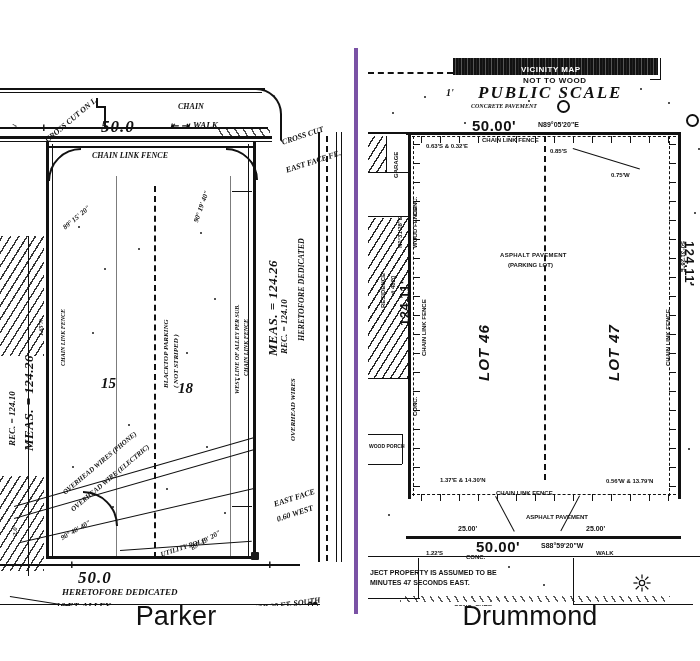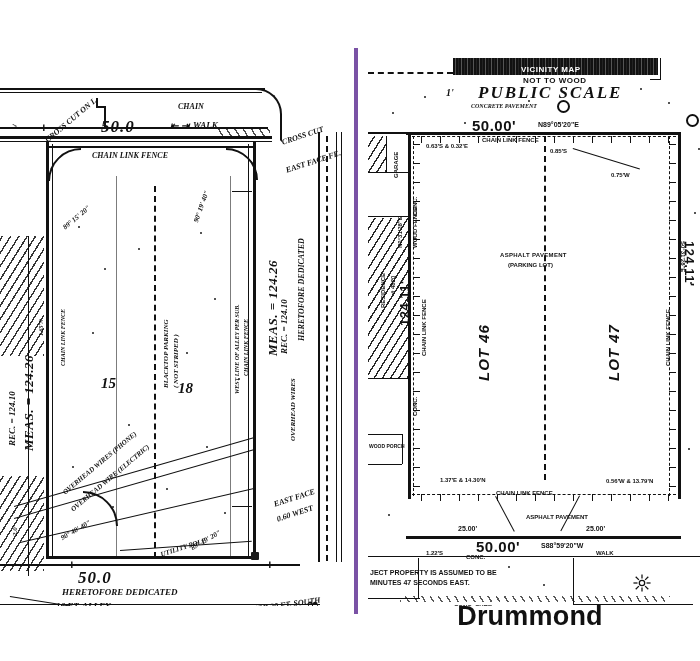--- a/index.html
+++ b/index.html
@@ -20,21 +20,21 @@
   #panel-parker{left:0px;top:36px;width:352px;height:570px;}
   #panel-drummond{left:368px;top:36px;width:340px;height:570px;}
 
   
   .caption{
     position:absolute;text-align:center;font-size:27px;
     font-family:"Liberation Sans",sans-serif;color:#111;letter-spacing:.2px;
     font-weight:400;
   }
   #caption-parker{left:0px;top:601px;width:352px;}
-  #caption-drummond{left:360px;top:601px;width:340px;font-weight:bold;}
+  #caption-drummond{left:360px;top:601px;width:340px;}
 
   
   .ln{position:absolute;background:#111;}
   .hl{height:2px;}           
   .vl{width:2px;}
   .hl1{height:1px;}
   .vl1{width:1px;}
 
   .dash-h{
     position:absolute;height:0;border-top:2px dashed #111;
@@ -360,15 +360,16 @@
     <div class="speck" style="left:322px;top:246px;width:2px;height:2px;"></div>
     <div class="speck" style="left:332px;top:330px;width:2px;height:2px;"></div>
     <div class="speck" style="left:320px;top:412px;width:2px;height:2px;"></div>
     <div class="speck" style="left:160px;top:64px;width:2px;height:2px;"></div>
     <div class="speck" style="left:96px;top:86px;width:2px;height:2px;"></div>
     <div class="speck" style="left:20px;top:478px;width:2px;height:2px;"></div>
     <div class="speck" style="left:140px;top:530px;width:2px;height:2px;"></div>
     <div class="speck" style="left:175px;top:548px;width:2px;height:2px;"></div>
   </div>
 
+  <div class="caption" id="caption-parker">Parker</div>
   <div class="caption" id="caption-drummond">Drummond</div>
 
 </div>
 
 </body></html>

